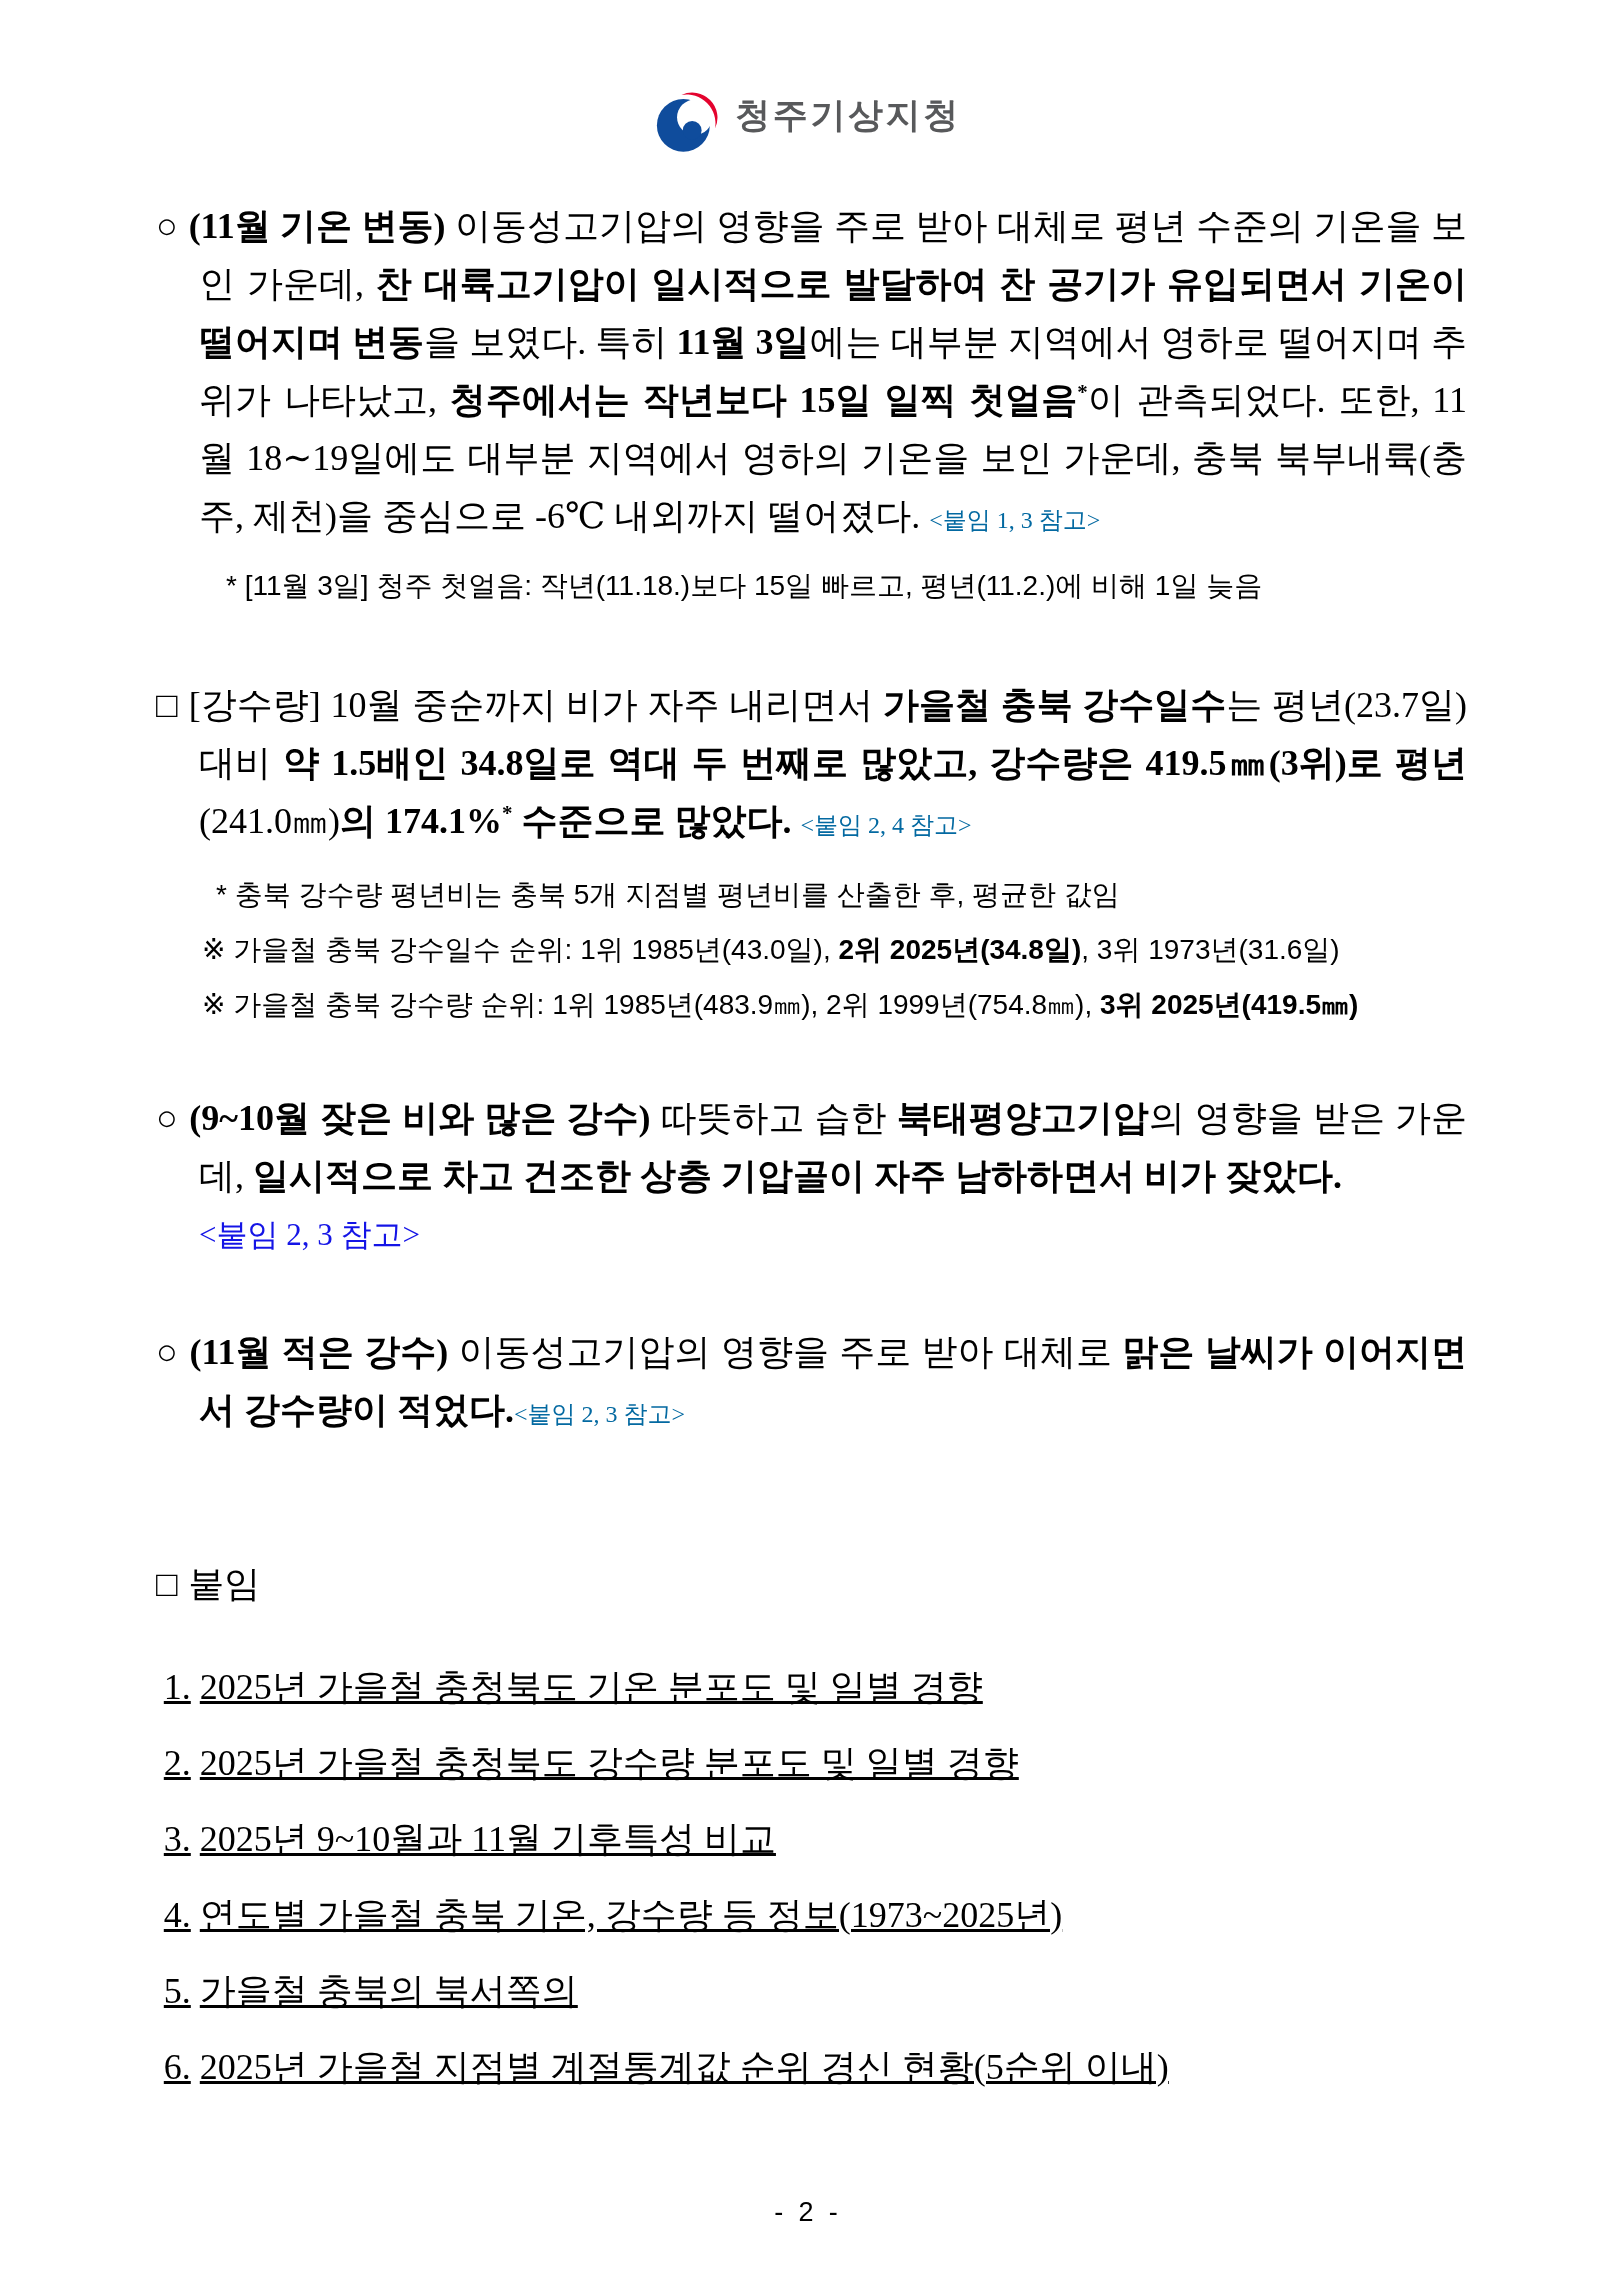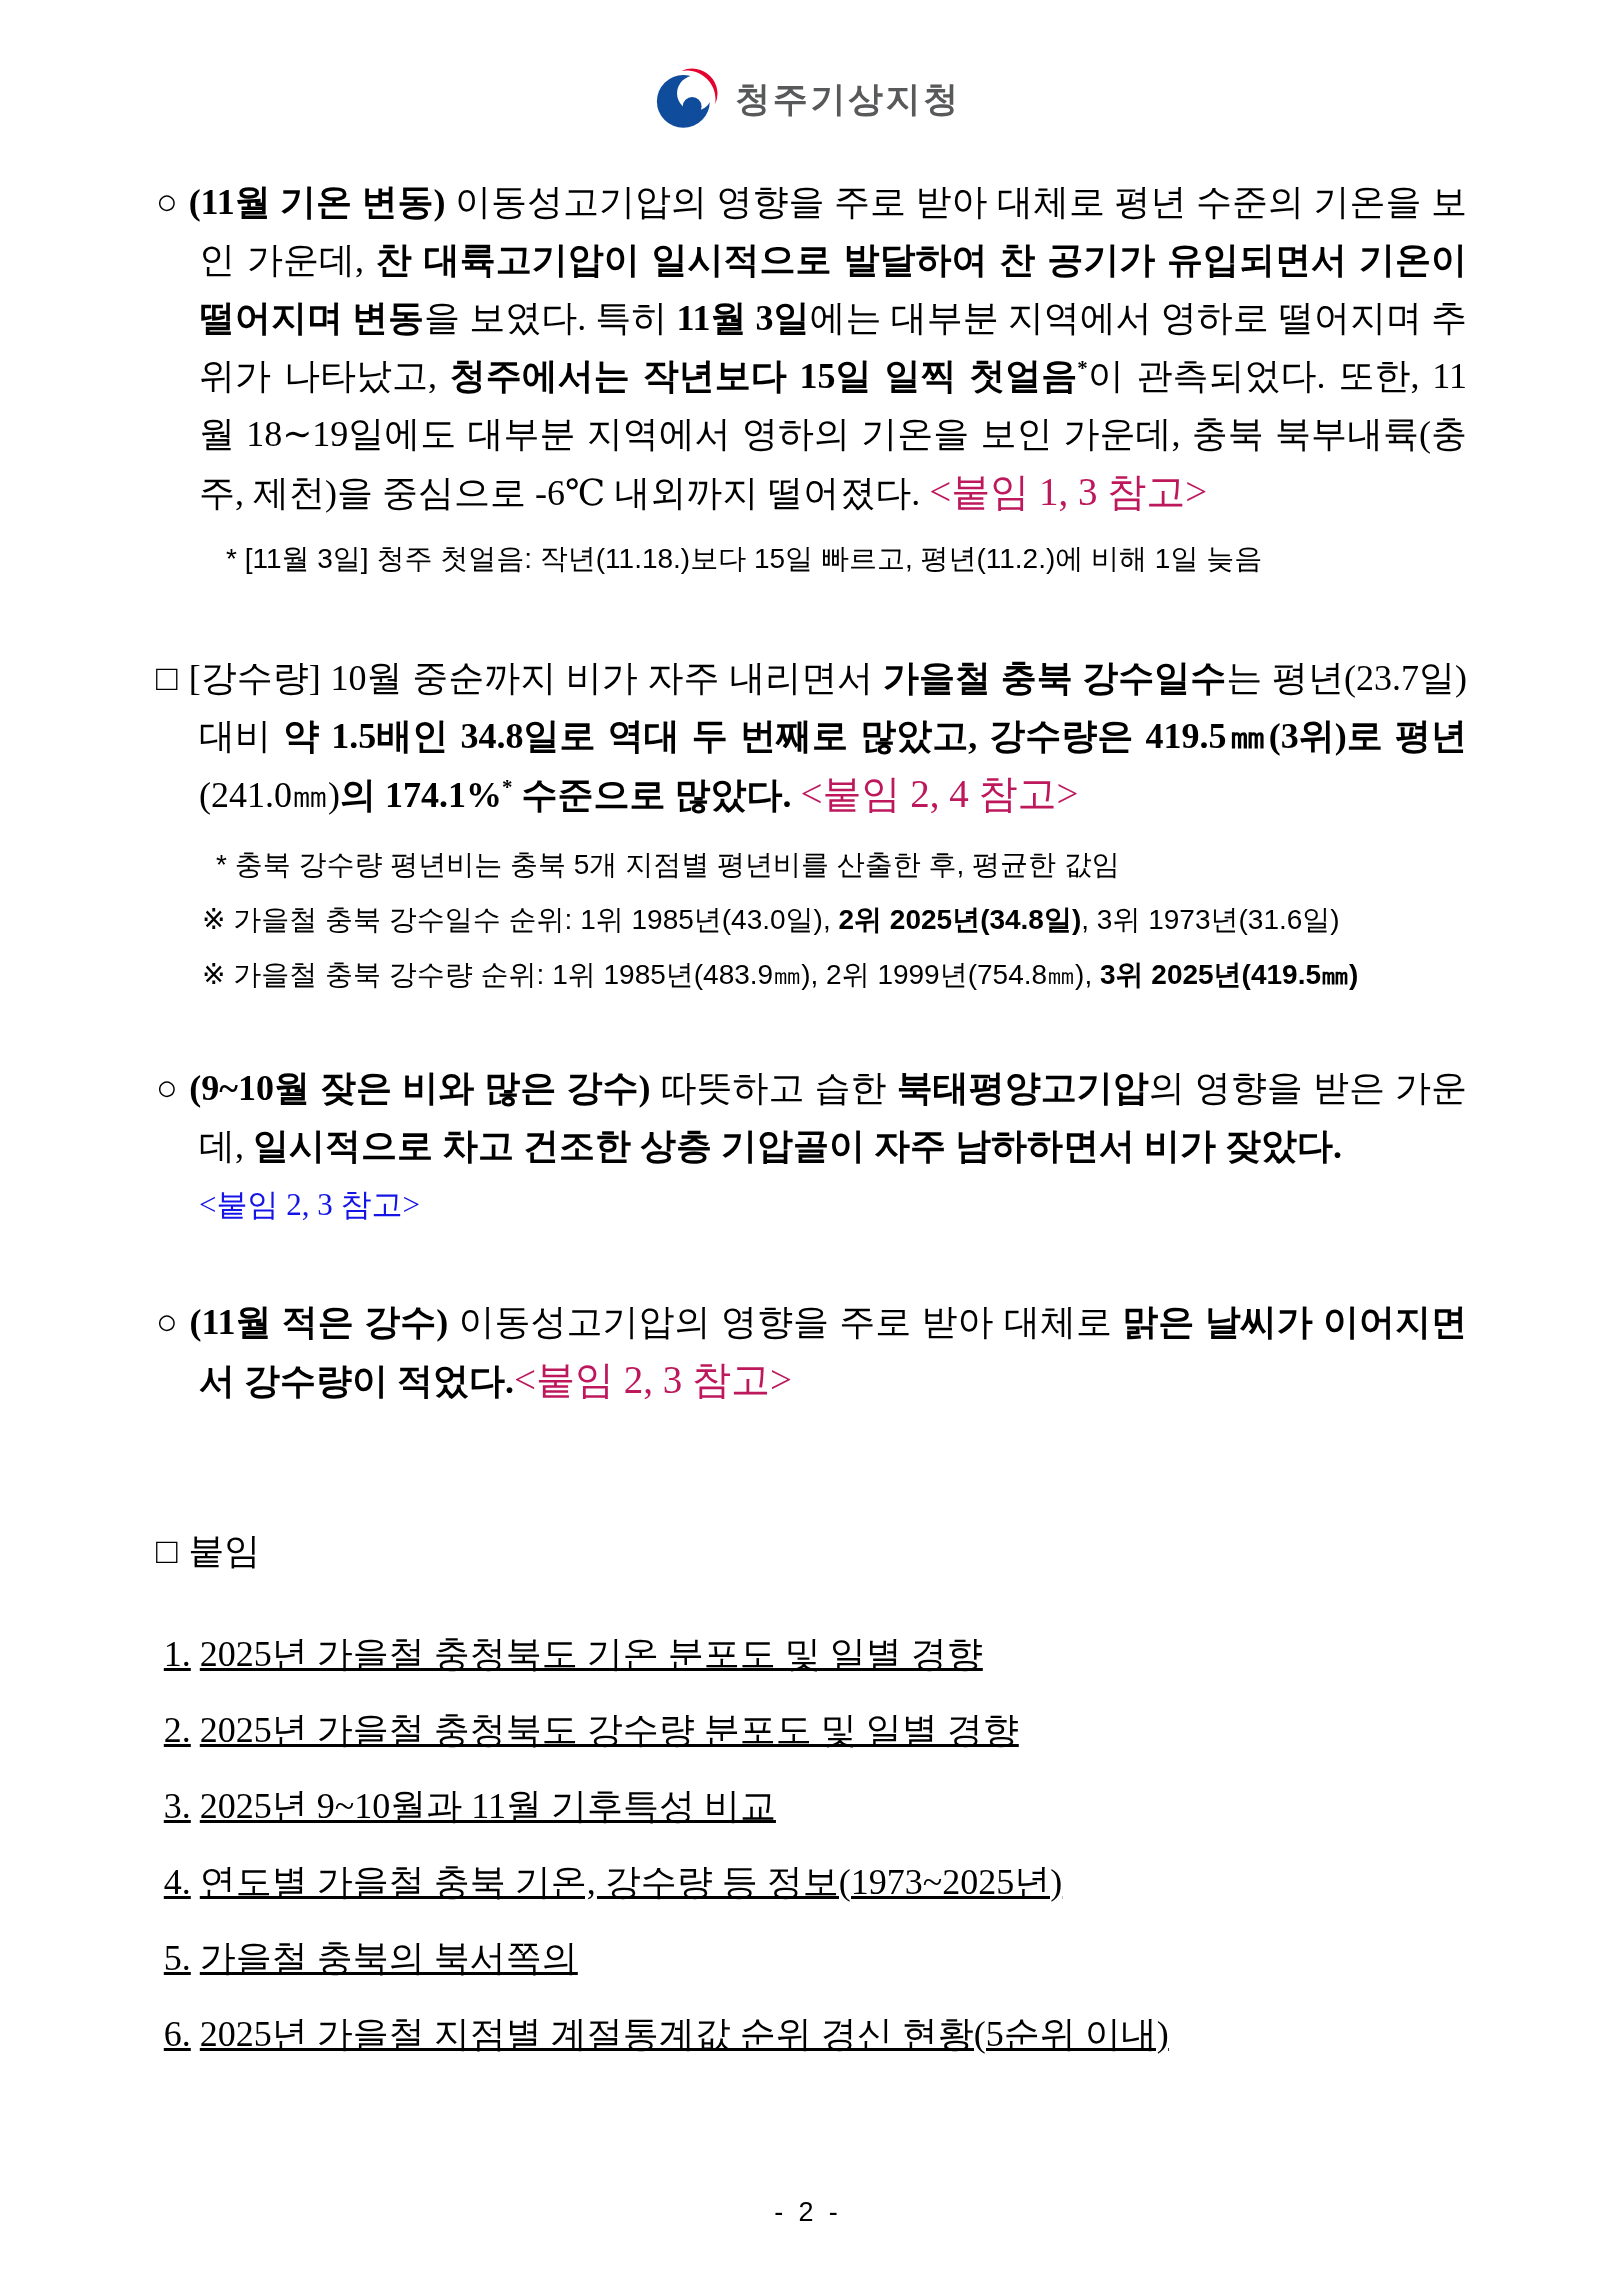--- a/index.html
+++ b/index.html
@@ -7,24 +7,23 @@
     position:relative;
     width:1616px;
     height:2284px;
     background:#ffffff;
     font-family:"Liberation Serif","DejaVu Serif",serif;
     color:#000000;
     overflow:hidden;
     margin:0 auto;
   }
   .header{
-    padding-top:68px;
+    padding-top:92px;
     display:flex;
     justify-content:center;
-    align-items:center;
     gap:17px;
   }
   .emblem{width:63px;height:63px;flex:0 0 auto;}
   .agency{
     font-family:"Liberation Sans","DejaVu Sans",sans-serif;
     font-size:35px;
     font-weight:600;
     color:#58595b;
     letter-spacing:2.6px;
   }
@@ -32,21 +31,21 @@
   .par{
     font-size:36px;
     line-height:58px;
     text-align:justify;
     padding-left:43px;
     text-indent:-43px;
     margin:0;
   }
   .marker{margin-right:10.4px;}
   .b{font-weight:bold;}
-  .blue{color:#be185d;font-size:39px;}
+  .blue{color:#0369a1;font-size:24px;}
   sup{font-size:58%;line-height:0;}
   .fn{
     font-family:"Liberation Sans","DejaVu Sans",sans-serif;
     font-size:28px;
     line-height:55px;
     margin:0;
     white-space:nowrap;
     text-align:left;
   }
   .fn-first{padding-left:70px;margin-top:9px;}

